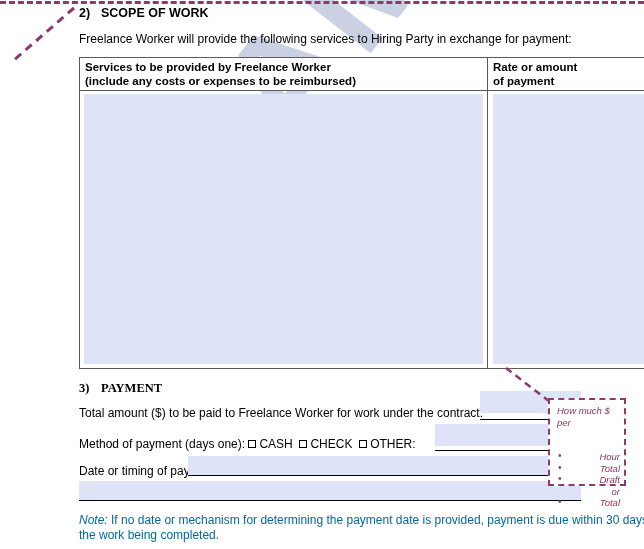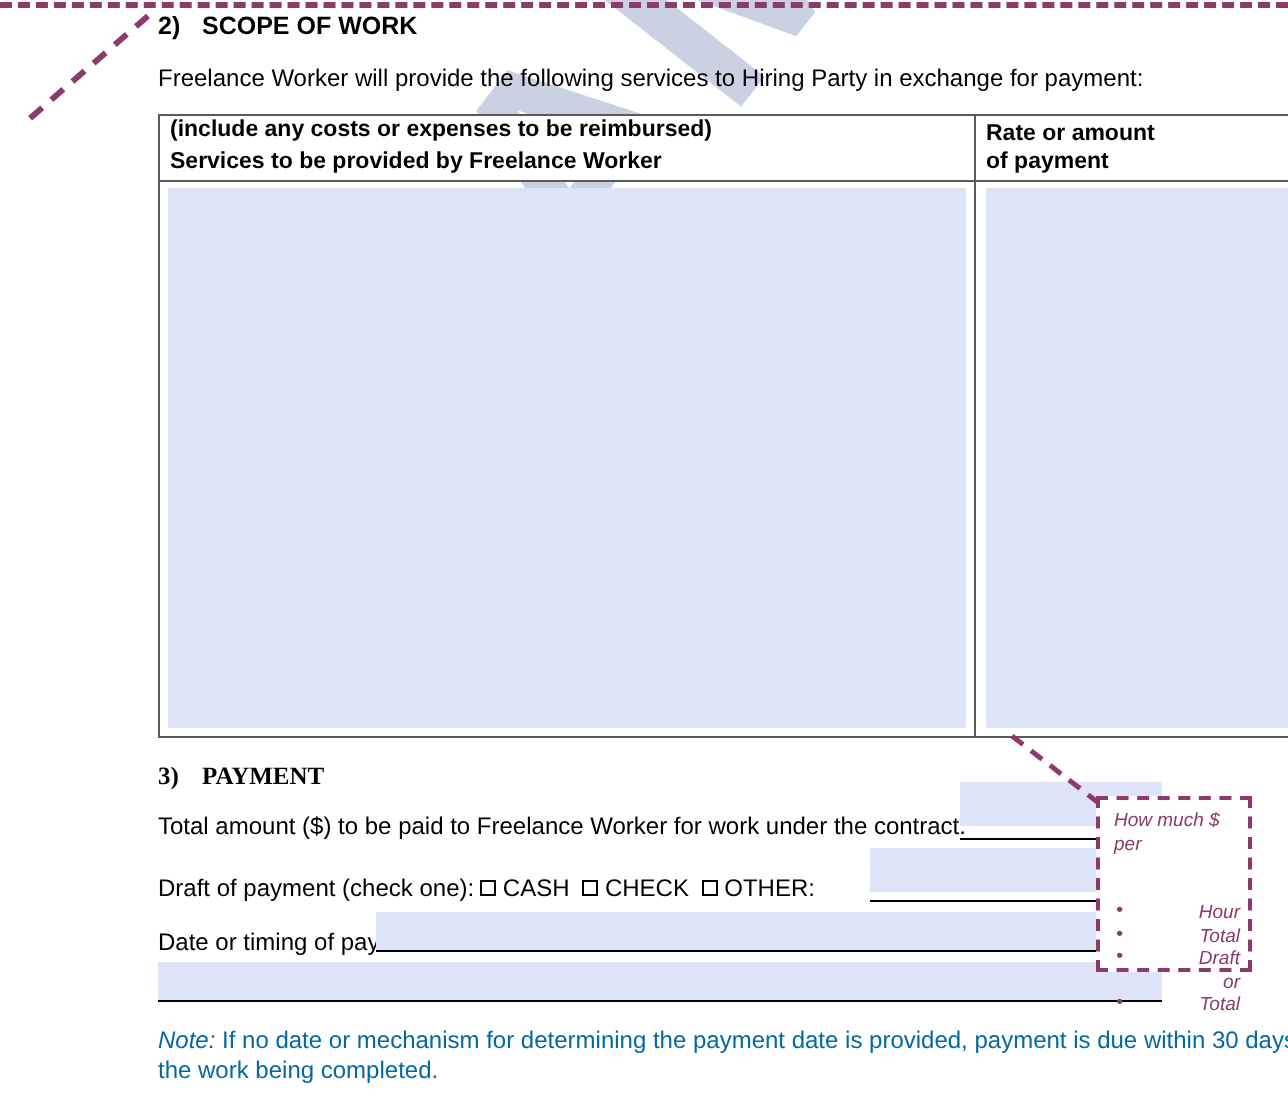--- a/index.html
+++ b/index.html
@@ -263,22 +263,22 @@
 
     <div class="heading" style="left:31px; top:6px;">
       <span class="num">2)</span><span>SCOPE OF WORK</span>
     </div>
 
     <div class="body-text" style="left:31px; top:32px;">Freelance Worker will provide the following services to Hiring Party in exchange for payment:</div>
 
     <div id="services-table">
       <div id="table-head">
         <div class="col-services">
+          <div class="th-label">Services to be provided by Freelance Worker</div>
           <div class="th-label" style="padding-top:0;">(include any costs or expenses to be reimbursed)</div>
-          <div class="th-label">Services to be provided by Freelance Worker</div>
         </div>
         <div class="col-rate">
           <div class="th-label">Rate or amount</div>
           <div class="th-label" style="padding-top:0;">of payment</div>
         </div>
       </div>
       <div id="table-body">
         <div class="col-services"></div>
         <div class="col-rate"></div>
       </div>
@@ -290,21 +290,21 @@
     <div class="heading" style="left:31px; top:381px;font-family:Liberation Serif, serif;">
       <span class="num">3)</span><span>PAYMENT</span>
     </div>
 
     <div class="pay-field" style="left:432px; top:391px; width:101px; height:22px;"></div>
     <div class="body-text" style="left:31px; top:406px;text-align:right;">Total amount ($) to be paid to Freelance Worker for work under the contract:</div>
     <div class="pay-underline" style="left:432px; top:419px; width:101px;"></div>
 
     <div class="pay-field" style="left:387px; top:424px; width:146px; height:22px;"></div>
     <div class="body-text" style="left:31px; top:437px;">
-      <span>Draft of payment (check one):</span>
+      <span>Method of payment (days one):</span>
       <span class="checkbox"></span><span>CASH</span>
       &nbsp;<span class="checkbox"></span><span>CHECK</span>
       &nbsp;<span class="checkbox"></span><span>OTHER:</span>
     </div>
     <div class="pay-underline" style="left:387px; top:450px; width:146px;"></div>
 
     <div class="pay-field" style="left:140px; top:456px; width:393px; height:19px;"></div>
     <div class="body-text" style="left:31px; top:464px;">Date or timing of payment:</div>
     <div class="pay-underline" style="left:140px; top:475px; width:393px;"></div>
 

